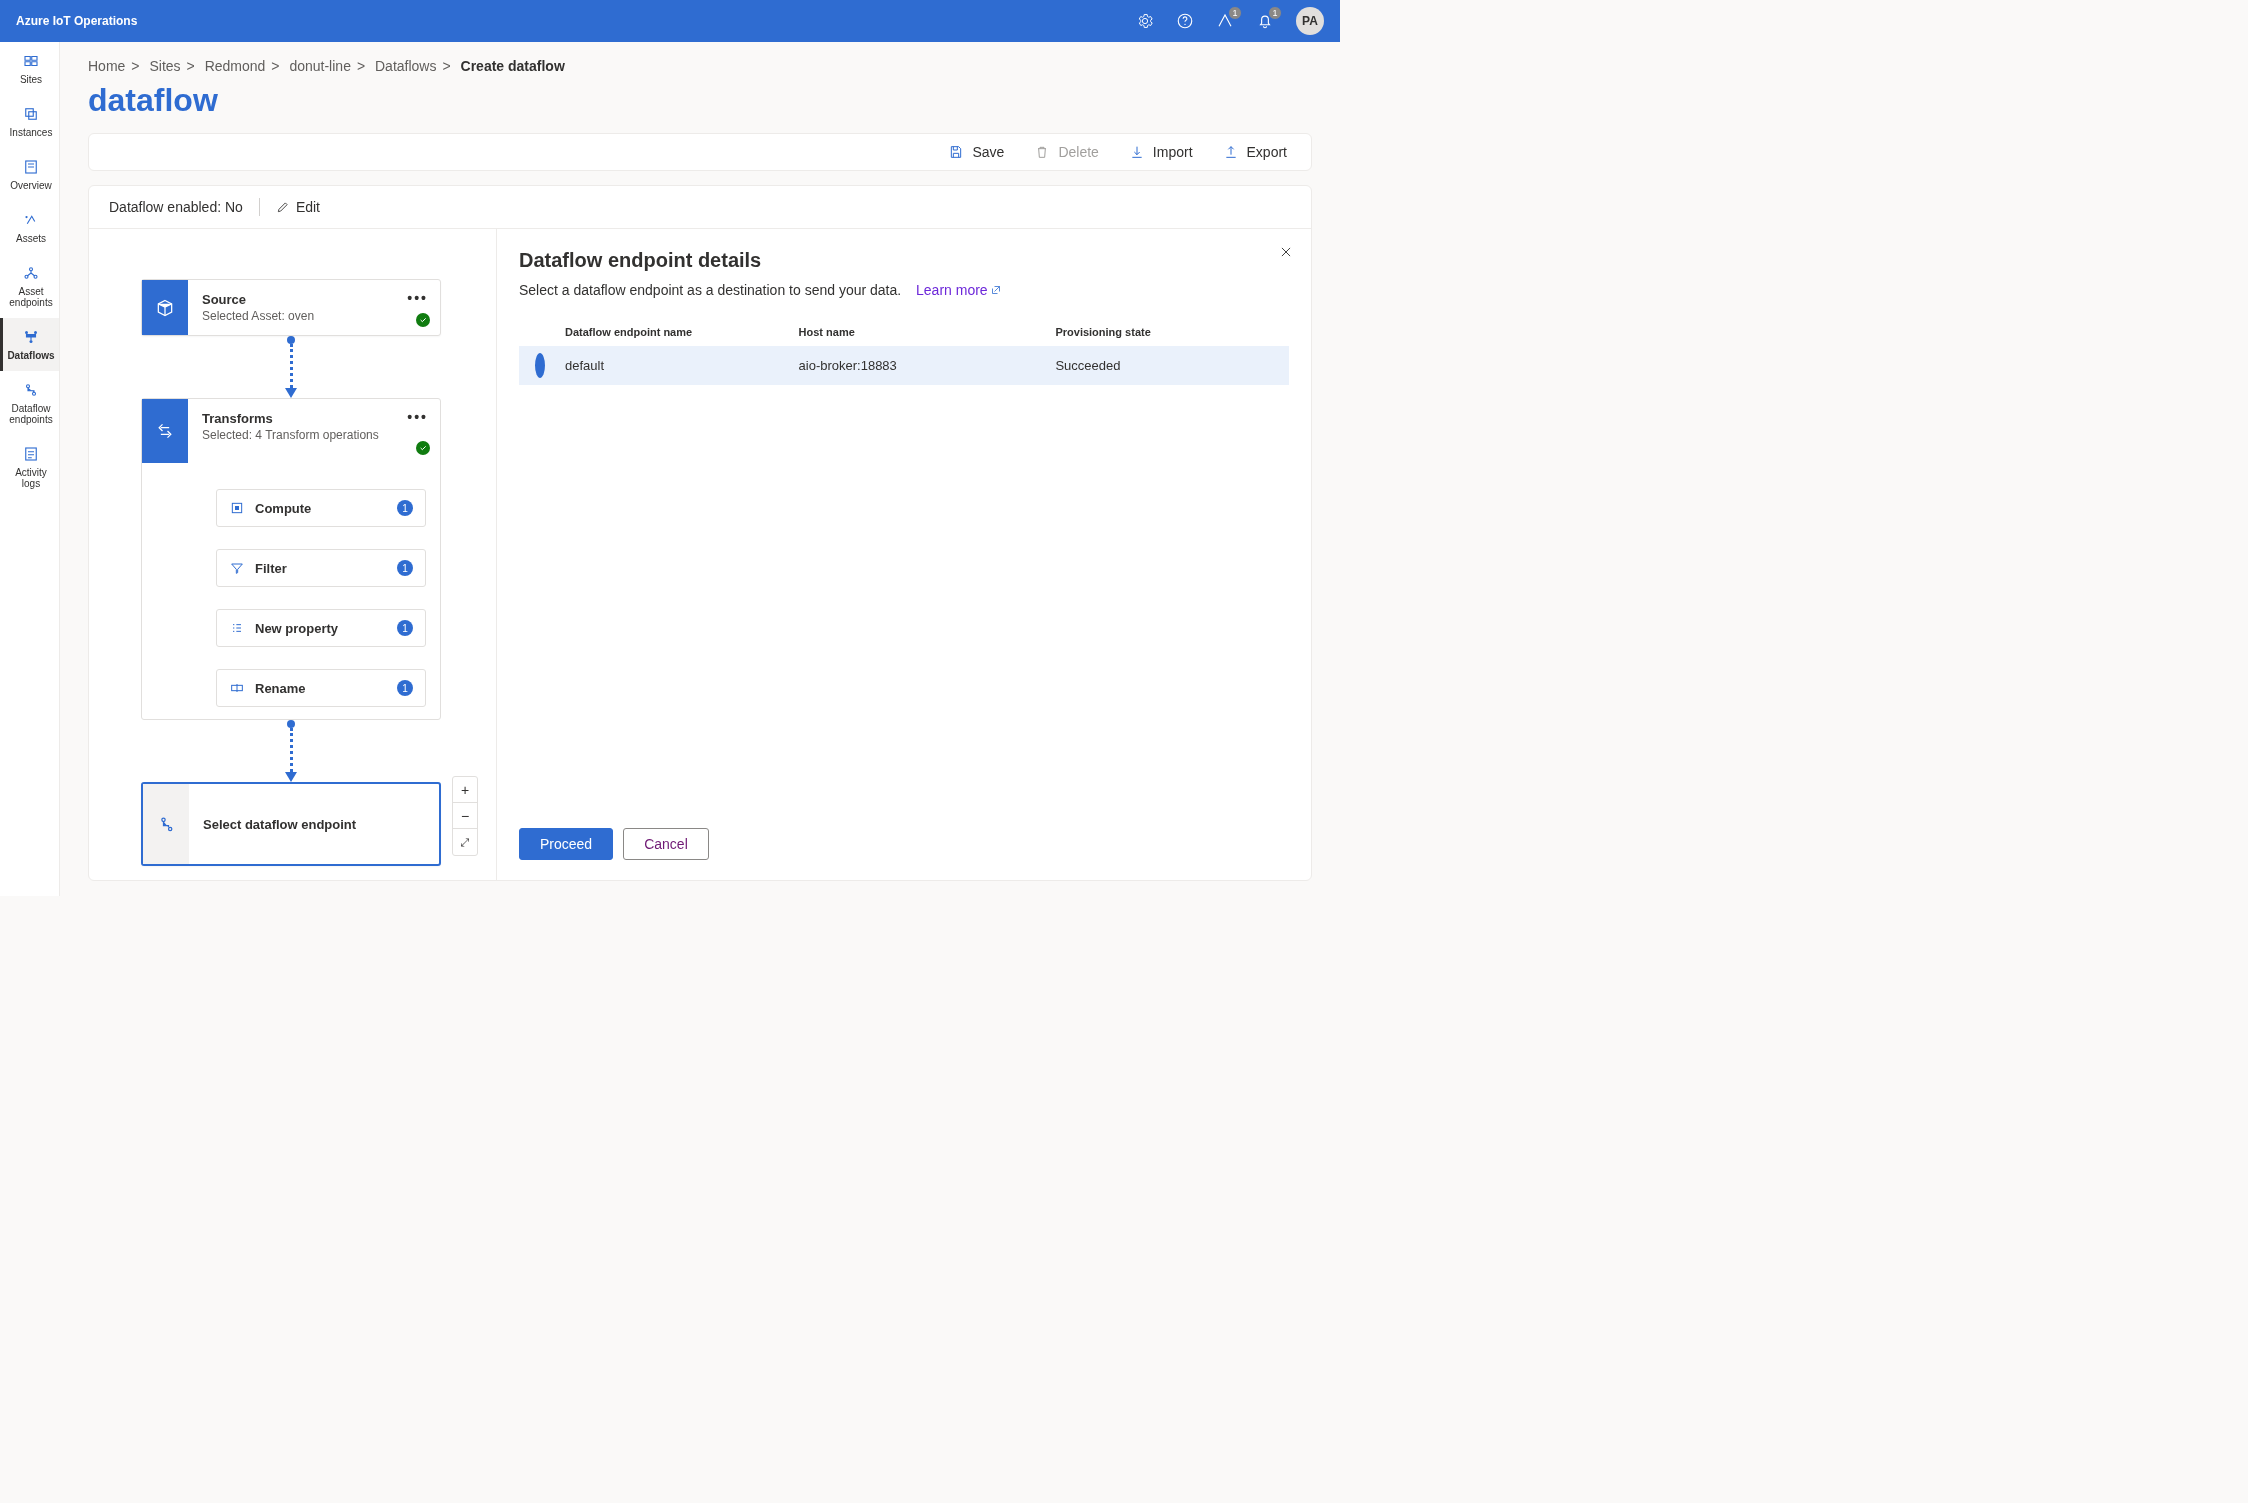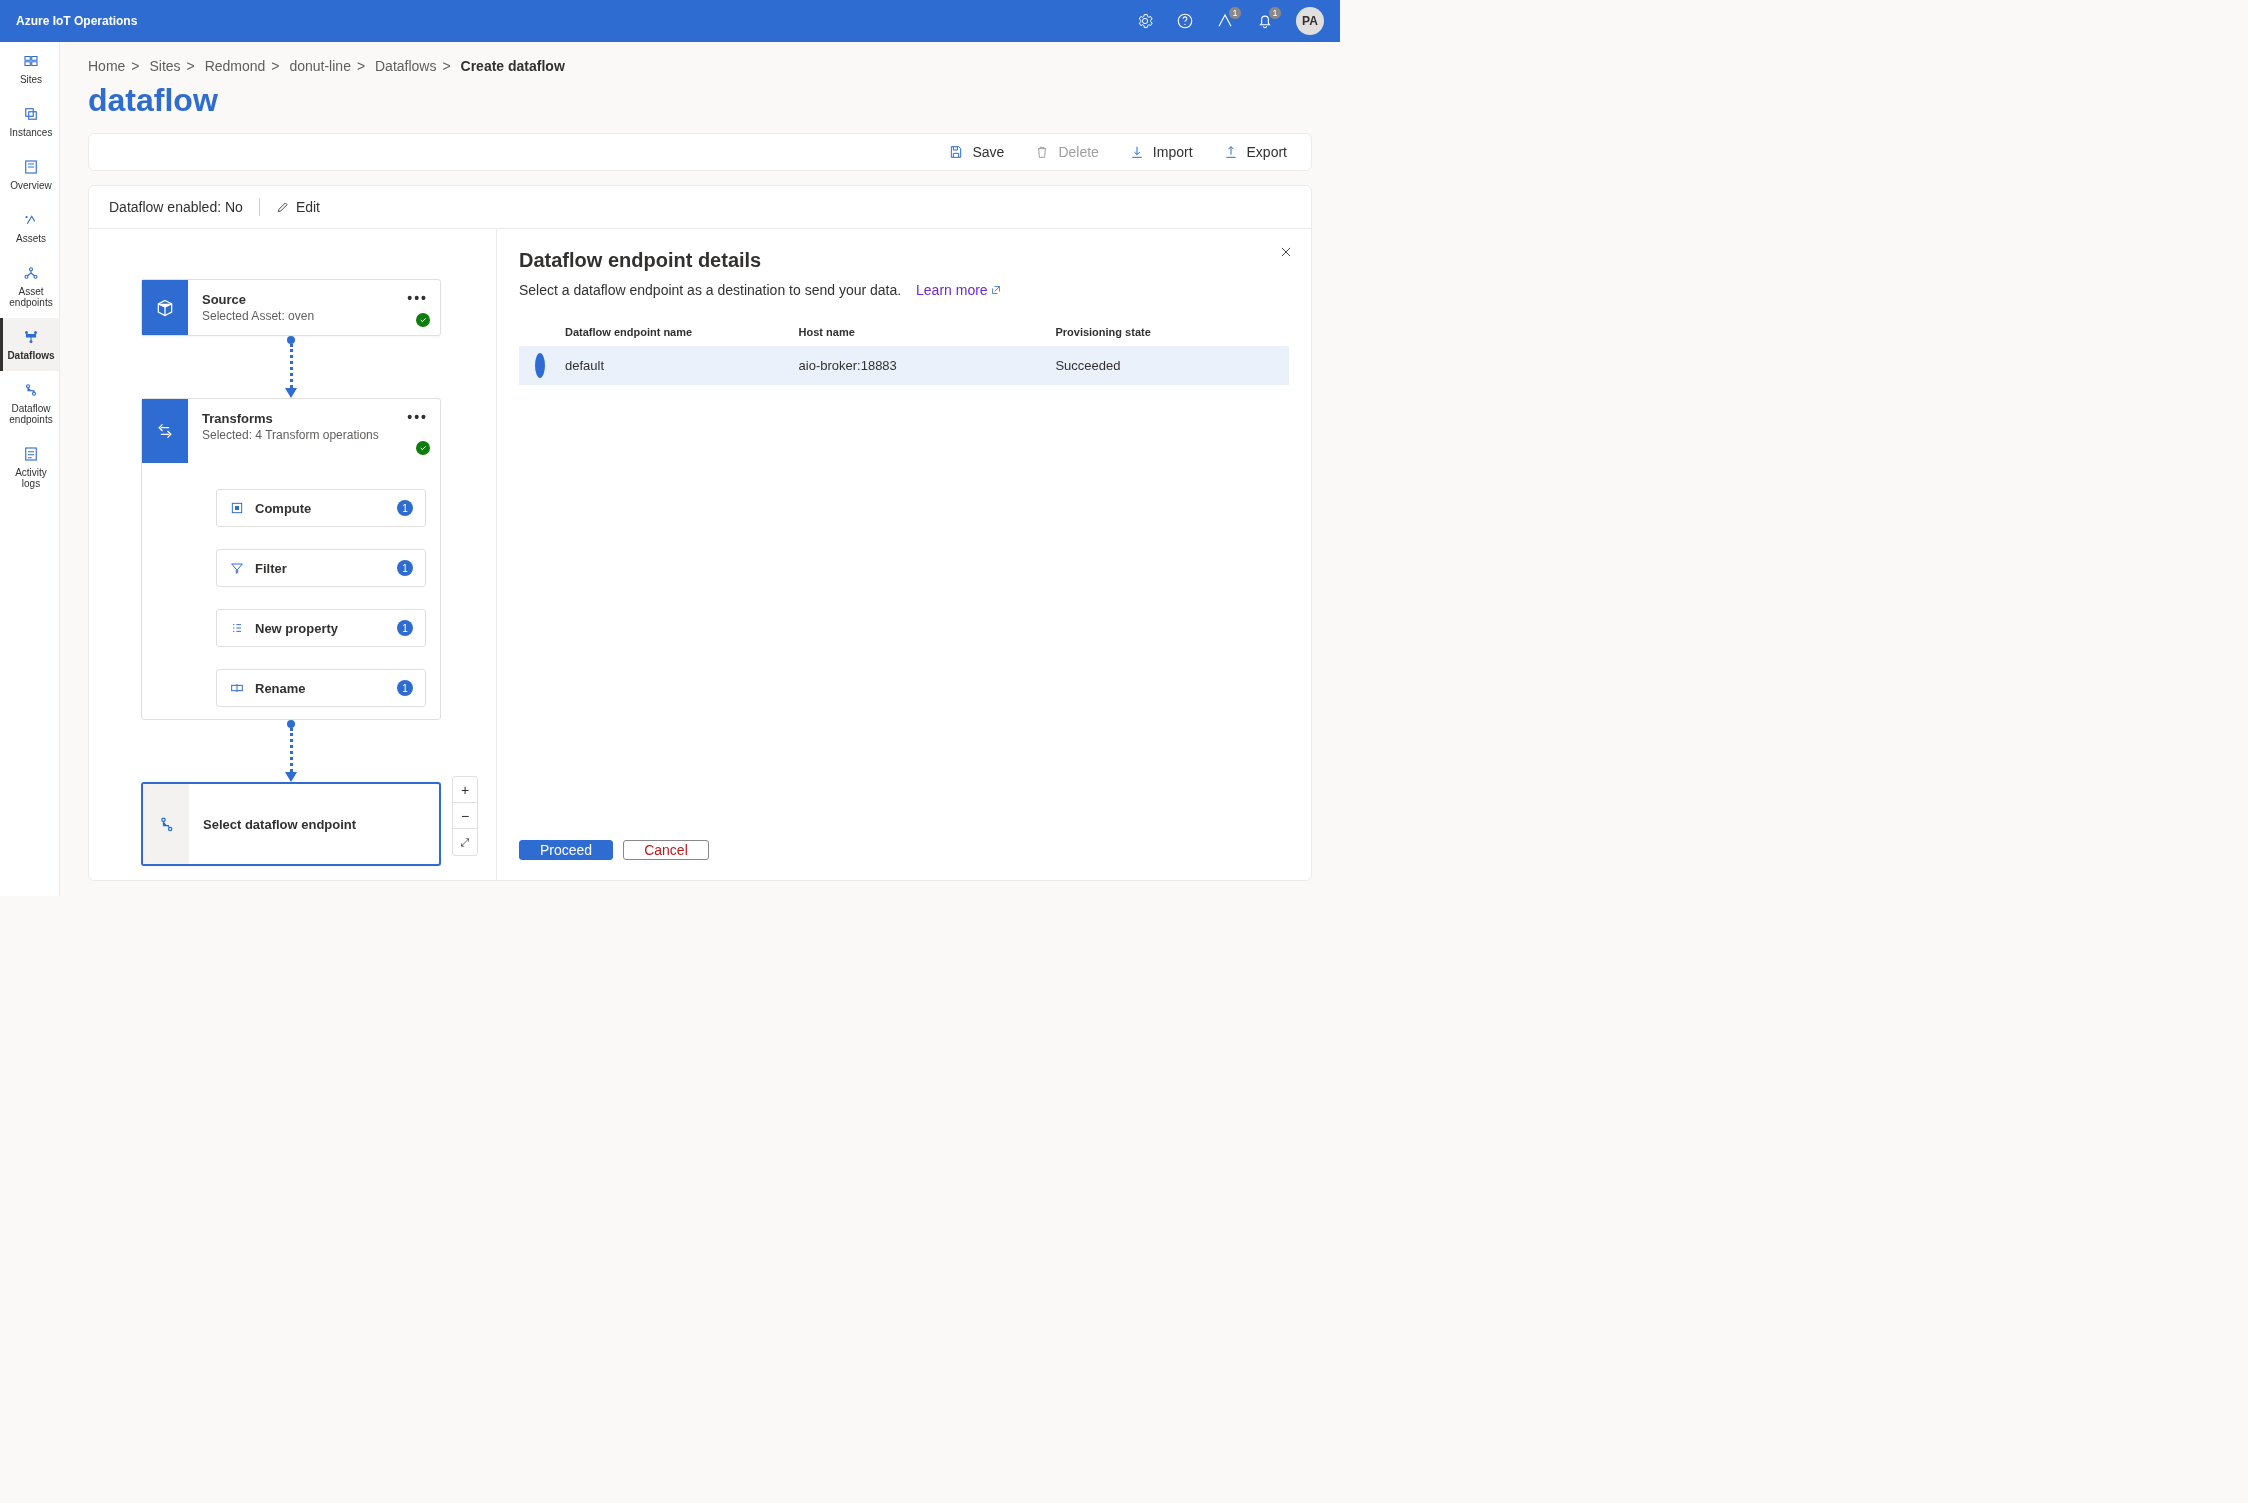--- a/index.html
+++ b/index.html
@@ -160,26 +160,26 @@
   background: #eaf1fb; padding: 12px 0; font-size: 13px; align-items: center;
 }
 .radio {
   width: 16px; height: 16px; border-radius: 50%;
   border: 5px solid #2f6cd1; margin-left: 16px; background: #fff;
 }
 .panel-footer {
   margin-top: auto; display: flex; gap: 10px; padding-top: 16px;
 }
 .btn {
-  height: 20px; padding: 0 20px; border-radius: 3px;
+  height: 32px; padding: 0 20px; border-radius: 3px;
   display: flex; align-items: center; justify-content: center;
   font-size: 14px; cursor: pointer;
 }
 .btn-primary { background: #2f6cd1; color: #fff; border: 1px solid #2f6cd1; }
-.btn-default { background: #fff; border: 1px solid #8a8886; color: #b91c1c; }
+.btn-default { background: #fff; border: 1px solid #8a8886; color: #701a75; }
 </style>
 </head>
 <body>
 
 <div class="topbar">
   <div class="topbar-left">Azure IoT Operations</div>
   <div class="topbar-right">
     <span class="topbar-icon">
       <svg viewBox="0 0 24 24">
           <path d="M19.4 13a7.5 7.5 0 0 0 .1-1 7.5 7.5 0 0 0-.1-1l2.1-1.6-2-3.4-2.5 1a7.6 7.6 0 0 0-1.7-1l-.4-2.6h-4l-.4 2.6a7.6 7.6 0 0 0-1.7 1l-2.5-1-2 3.4L6.5 11a7.5 7.5 0 0 0-.1 1 7.5 7.5 0 0 0 .1 1l-2.1 1.6 2 3.4 2.5-1a7.6 7.6 0 0 0 1.7 1l.4 2.6h4l.4-2.6a7.6 7.6 0 0 0 1.7-1l2.5 1 2-3.4Zm-7.4 2.5A3.5 3.5 0 1 1 15.5 12 3.5 3.5 0 0 1 12 15.5Z" fill="none" stroke="#fff" stroke-width="1.3"></path>

